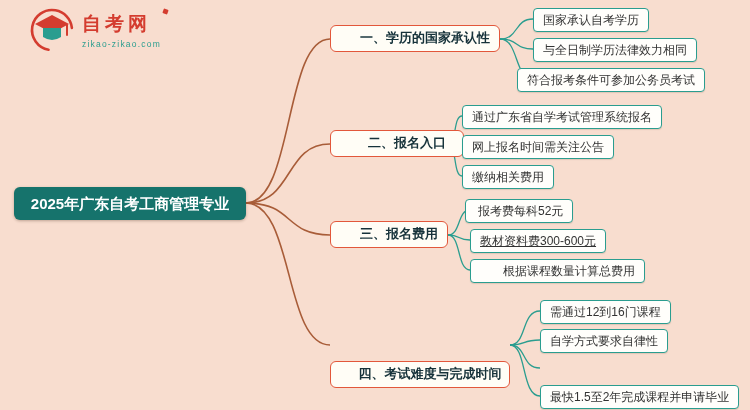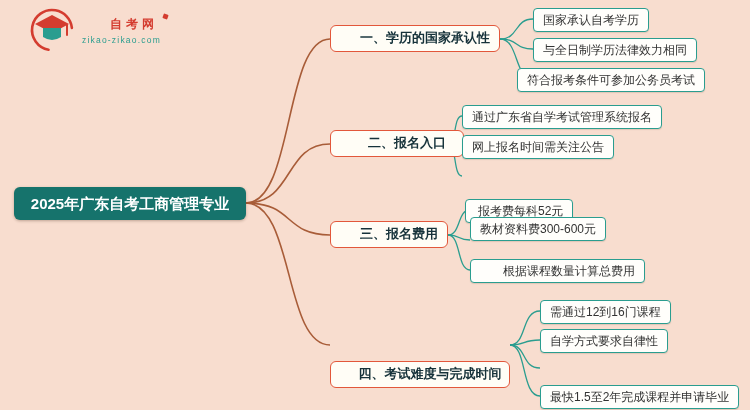--- a/index.html
+++ b/index.html
@@ -9,21 +9,21 @@
     position:relative; width:750px; height:410px;
     background:var(--background,#f8ddcf); overflow:hidden;
   }
   .links { position:absolute; left:0; top:0; }
   .links path { fill:none; }
   .links .rootlink  { stroke:var(--root-line,#a85c38); stroke-width:1.6px; }
   .links .childlink { stroke:var(--child-line,#2a9d8f); stroke-width:1.3px; }
 
   .logo { position:absolute; left:28px; top:6px; display:flex; align-items:center; gap:6px; }
   .logo-icon { width:48px; height:48px; }
-  .logo-name { font-size:12px; font-weight:bold; letter-spacing:4px; color:var(--logo-red,#d43c2f); position:relative;margin-left:28px; }
+  .logo-name { font-size:19px; font-weight:bold; letter-spacing:4px; color:var(--logo-red,#d43c2f); position:relative; }
   .logo-mark { position:absolute; right:-7px; top:-2px; width:5px; height:5px; background:var(--logo-red,#d43c2f); border-radius:1px; transform:rotate(20deg); }
   .logo-url { font-size:8.5px; letter-spacing:1.2px; color:var(--logo-teal,#2a9d8f); margin-top:2px; }
 
   .root-node {
     position:absolute; left:14px; top:187px; width:232px; height:33px;
     background:var(--root-bg,#16736c); color:#ffffff;
     font-size:15px; font-weight:bold; text-align:center; line-height:33px;
     border-radius:6px; box-shadow:0 1px 3px rgba(60,30,10,.3);
   }
   .branch {
@@ -92,22 +92,23 @@
   <div class="branch" style="left:330px; top:130px; width:134px;">二、报名入口</div>
   <div class="branch" style="left:330px; top:221px; width:118px;">三、报名费用</div>
   <div class="branch" style="left:330px; top:331px; width:180px;margin-top:30px;">四、考试难度与完成时间</div>
 
   <div class="child" style="left:533px; top:8px;">国家承认自考学历</div>
   <div class="child" style="left:533px; top:38px;">与全日制学历法律效力相同</div>
   <div class="child" style="left:517px; top:68px;">符合报考条件可参加公务员考试</div>
 
   <div class="child" style="left:462px; top:105px;">通过广东省自学考试管理系统报名</div>
   <div class="child" style="left:462px; top:135px;">网上报名时间需关注公告</div>
+  <div class="child" style="left:462px; top:165px;">缴纳相关费用</div>
 
   <div class="child" style="left:465px; top:199px;padding-left:12px;">报考费每科52元</div>
-  <div class="child" style="left:470px; top:217px;">教材资料费300-600元</div>
+  <div class="child" style="left:470px; top:229px;text-decoration:underline;">教材资料费300-600元</div>
   <div class="child" style="left:470px; top:259px;padding-left:32px;">根据课程数量计算总费用</div>
 
   <div class="child" style="left:540px; top:300px;">需通过12到16门课程</div>
   <div class="child" style="left:540px; top:329px;">自学方式要求自律性</div>
   <div class="child" style="left:540px; top:385px;">最快1.5至2年完成课程并申请毕业</div>
 
 </div>
 
 </body></html>

